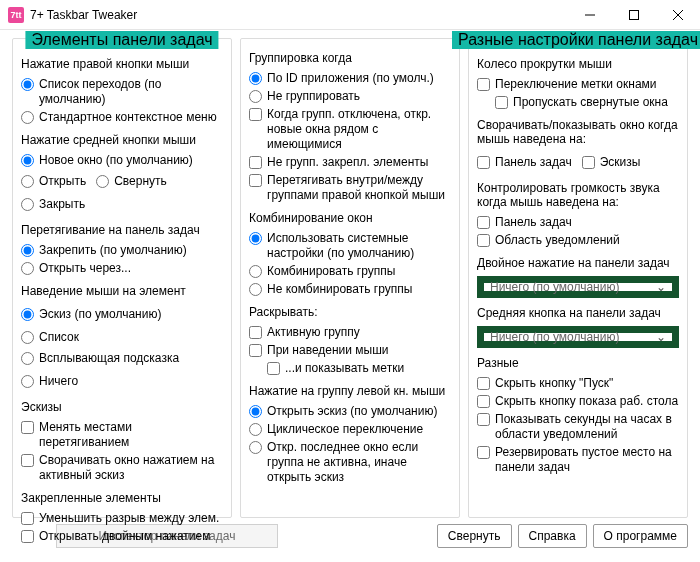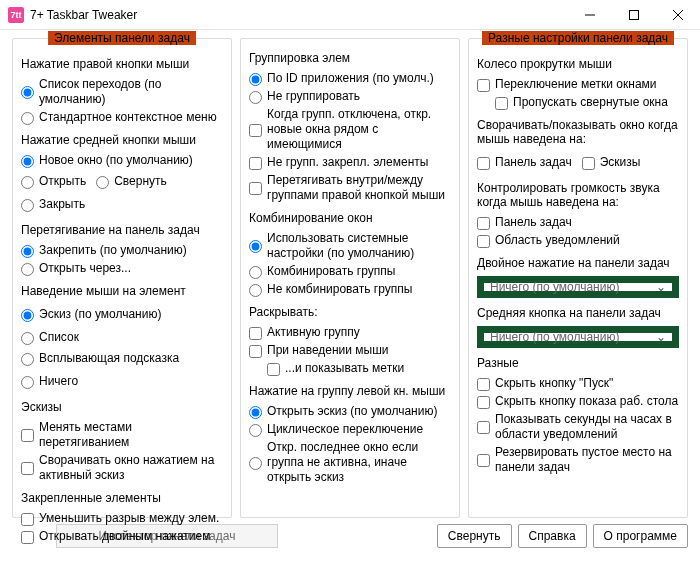--- a/index.html
+++ b/index.html
@@ -6,24 +6,24 @@
 body { font-family: "Segoe UI", Tahoma, sans-serif; font-size: 12px; color: #000; background: #fff; width: 700px; height: 562px; overflow: hidden; }
 .titlebar { height: 30px; background: #fff; border-bottom: 1px solid #e5e5e5; display: flex; align-items: center; padding: 0 0 0 8px; }
 .titlebar .app-icon { width: 16px; height: 16px; background: #ec4899; color: #fff; font-size: 9px; font-weight: bold; display: flex; align-items: center; justify-content: center; border-radius: 2px; margin-right: 6px; }
 .titlebar .title { flex: 1; font-size: 12px; }
 .win-controls { display: flex; height: 100%; }
 .win-btn { width: 44px; display: flex; align-items: center; justify-content: center; color: #000; }
 .win-btn svg { width: 10px; height: 10px; }
 .content { display: flex; padding: 8px 12px 0 12px; gap: 8px; height: 488px; }
 .col { flex: 1; min-width: 0; }
 .fieldset { position: relative; border: 1px solid #dcdcdc; border-radius: 2px; padding: 10px 8px 8px 8px; height: 100%; }
-.fieldset > .legend { position: absolute; top: -8px; left: 50%; transform: translateX(-50%); background: #c2410c; padding: 0 6px; font-size: 12px; white-space: nowrap; }
+.fieldset > .legend { position: absolute; top: -8px; left: 50%; transform: translateX(-50%); background: #14b8a6; padding: 0 6px; font-size: 16px; white-space: nowrap; }
 .section-title { font-size: 12px; margin: 8px 0 6px 0; }
 .section-title:first-child { margin-top: 2px; }
-.opt { display: flex; align-items: center; gap: 5px; margin: 3px 0; line-height: 15px; }
+.opt { display: flex; align-items: flex-start; gap: 5px; margin: 3px 0; line-height: 15px; }
 .opt.indent { padding-left: 18px; }
 .opt input[type="radio"], .opt input[type="checkbox"] { margin: 1px 0 0 0; width: 13px; height: 13px; flex-shrink: 0; }
 .opt label { color: #000; cursor: default; }
 .inline-row { display: flex; flex-wrap: wrap; gap: 2px 10px; }
 .select { width: 100%; height: 22px; border: 7px solid #14532d; background: #fff; display: flex; align-items: center; justify-content: space-between; padding: 0 6px; color: #666; font-size: 12px; margin-top: 4px; }
 .select .chev { color: #555; }
 .footer { display: flex; align-items: center; padding: 6px 12px; gap: 6px; }
 .footer .inspector { flex: 0 0 222px; height: 24px; border: 1px solid #d0d0d0; background: #f5f5f5; color: #6a6a6a; display: flex; align-items: center; justify-content: center; margin-left: 44px; }
 .footer .spacer { flex: 1; }
 .btn { height: 24px; border: 1px solid #999; background: #fff; padding: 0 10px; display: flex; align-items: center; font-size: 12px; border-radius: 2px; }
@@ -140,21 +140,21 @@
       <div class="opt">
           <input type="checkbox" style="">
           <label>Открывать двойным нажатием</label>
         </div>
     </div>
   </div>
 
   <div class="col">
     <div class="fieldset">
 
-      <div class="section-title">Группировка элем</div>
+      <div class="section-title">Группировка когда</div>
       <div class="opt">
           <input type="radio" checked="" style="">
           <label>По ID приложения (по умолч.)</label>
         </div>
       <div class="opt">
           <input type="radio" style="">
           <label>Не группировать</label>
         </div>
       <div class="opt">
           <input type="checkbox" style="">

